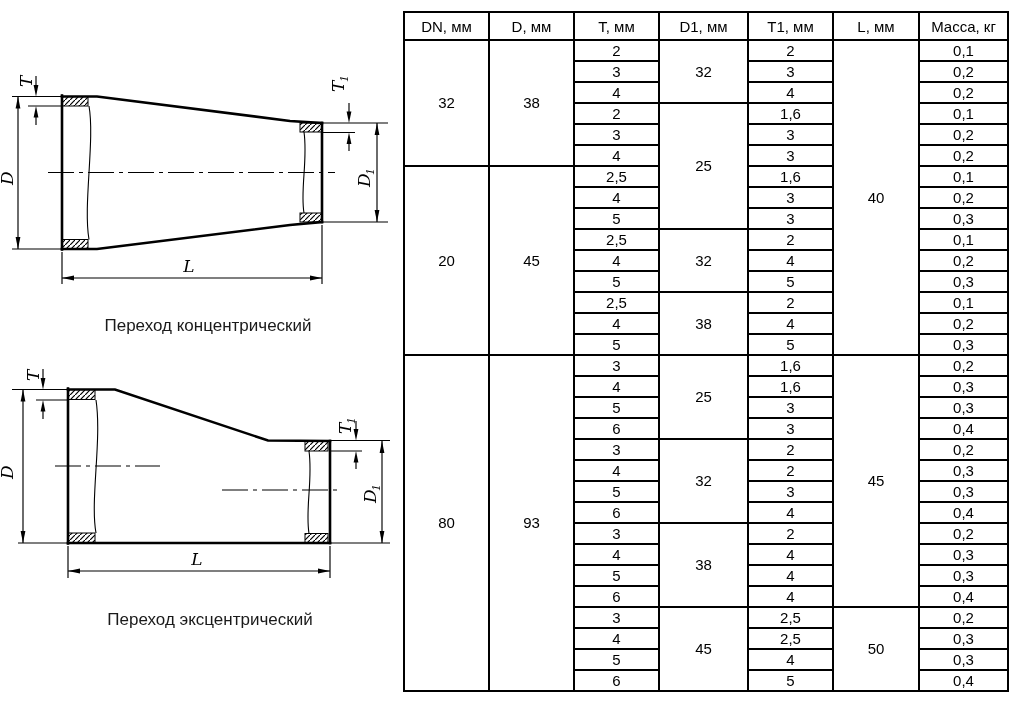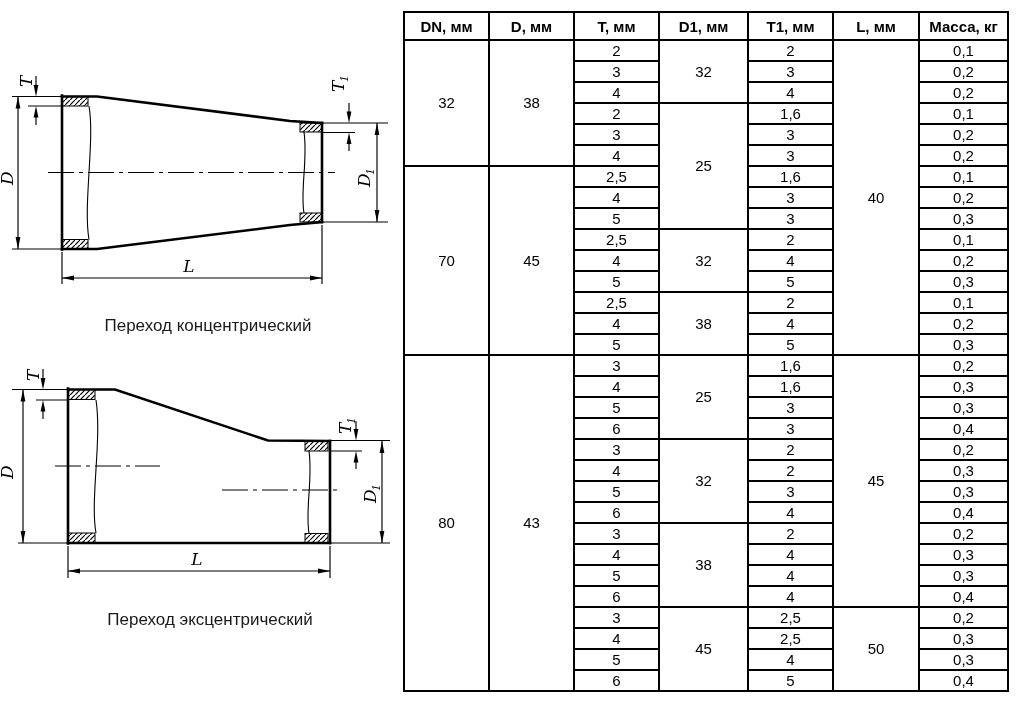--- a/index.html
+++ b/index.html
@@ -15,21 +15,21 @@
   .arrow{fill:#000;stroke:none;}
   .hrect{stroke:#000;stroke-width:1;}
   .dimlabel{font:italic 17px "DejaVu Serif",serif;fill:#000;}
   .dimsub{font:italic 11px "DejaVu Serif",serif;fill:#000;}
   .caption{font:17px "Liberation Sans",sans-serif;fill:#1a1a1a;}
   #spec-table-wrap{position:absolute;left:403px;top:11px;}
   table{border-collapse:collapse;table-layout:fixed;width:604px;
         font:15px "Liberation Sans",sans-serif;}
   th,td{border:2px solid #000;text-align:center;vertical-align:middle;
         padding:0;overflow:hidden;}
-  th{height:26px;font-weight:bold;font-size:15px;}
+  th{height:26px;font-weight:normal;font-size:15px;}
   td{height:19px;line-height:1.05;}
 </style>
 </head>
 <body>
 
 <svg id="diagram-concentric" class="diagram" width="400" height="350" viewBox="0 0 400 350">
   <defs>
     <pattern id="hatchC" patternUnits="userSpaceOnUse" width="5" height="5">
       <path d="M-1,6 L6,-1" stroke="#000" stroke-width="1.2"></path>
     </pattern>
@@ -236,21 +236,21 @@
           <td>3</td>
           <td>3</td>
           <td>0,2</td>
         </tr>
         <tr>
           <td>4</td>
           <td>3</td>
           <td>0,2</td>
         </tr>
         <tr>
-          <td rowspan="9">70</td>
+          <td rowspan="9">20</td>
           <td rowspan="9">45</td>
           <td>2,5</td>
           <td>1,6</td>
           <td>0,1</td>
         </tr>
         <tr>
           <td>4</td>
           <td>3</td>
           <td>0,2</td>
         </tr>
@@ -286,21 +286,21 @@
           <td>4</td>
           <td>0,2</td>
         </tr>
         <tr>
           <td>5</td>
           <td>5</td>
           <td>0,3</td>
         </tr>
         <tr>
           <td rowspan="16">80</td>
-          <td rowspan="16">43</td>
+          <td rowspan="16">93</td>
           <td>3</td>
           <td rowspan="4">25</td>
           <td>1,6</td>
           <td rowspan="12">45</td>
           <td>0,2</td>
         </tr>
         <tr>
           <td>4</td>
           <td>1,6</td>
           <td>0,3</td>

